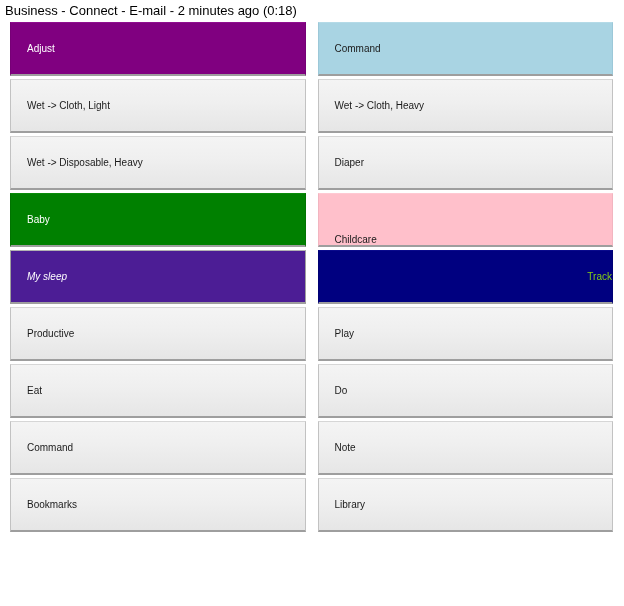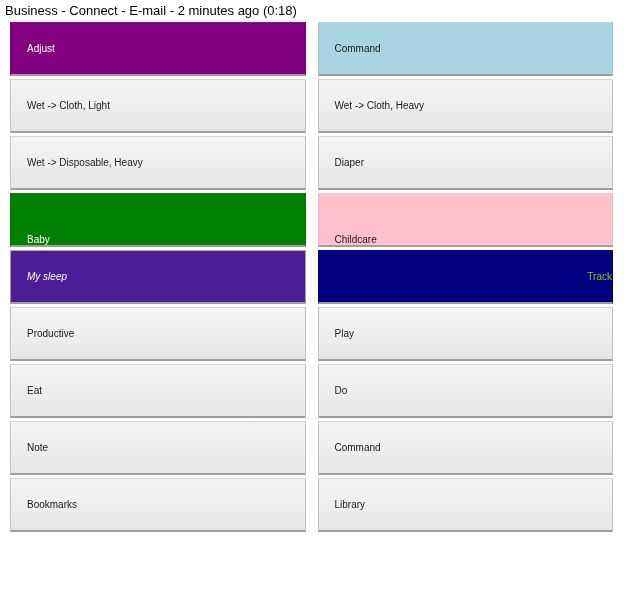--- a/index.html
+++ b/index.html
@@ -80,21 +80,20 @@
     border-right-color: #9cc8d8;
     border-bottom-color: #9e9e9e;
   }
   .cell.c-green {
     background: #008000;
     color: #ffffff;
     border-top-color: #0a8c0a;
     border-left-color: #007300;
     border-right-color: #007300;
     border-bottom-color: #9e9e9e;
-    align-items: flex-end;
   }
   .cell.c-pink {
     background: #ffc0cb;
     color: #1a1a1a;
     border-top-color: #ffc9d3;
     border-left-color: #f2b5c0;
     border-right-color: #f2b5c0;
     border-bottom-color: #9e9e9e;
     align-items: flex-end;
   }
@@ -176,25 +175,25 @@
       <div class="row">
         <div class="cell c-plain">
           <span>Eat</span>
         </div>
         <div class="cell c-plain">
           <span>Do</span>
         </div>
       </div>
       <div class="row">
         <div class="cell c-plain">
+          <span>Command</span>
+        </div>
+        <div class="cell c-plain">
           <span>Note</span>
         </div>
-        <div class="cell c-plain">
-          <span>Command</span>
-        </div>
       </div>
       <div class="row">
         <div class="cell c-plain">
           <span>Bookmarks</span>
         </div>
         <div class="cell c-plain">
           <span>Library</span>
         </div>
       </div>
     </div>

